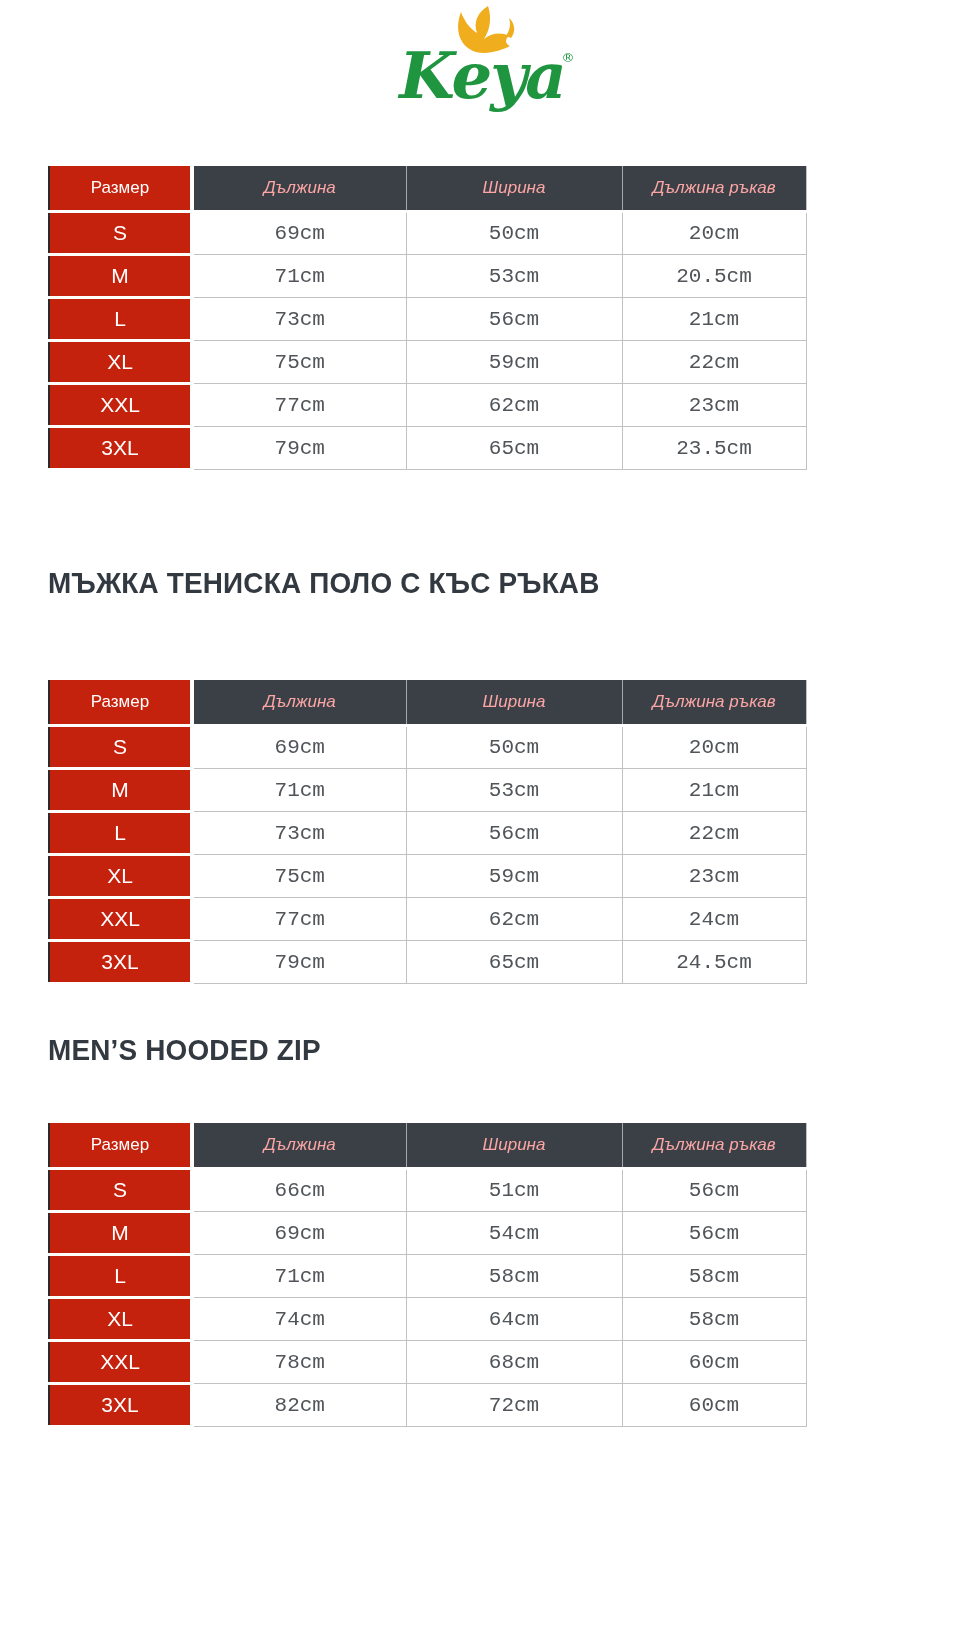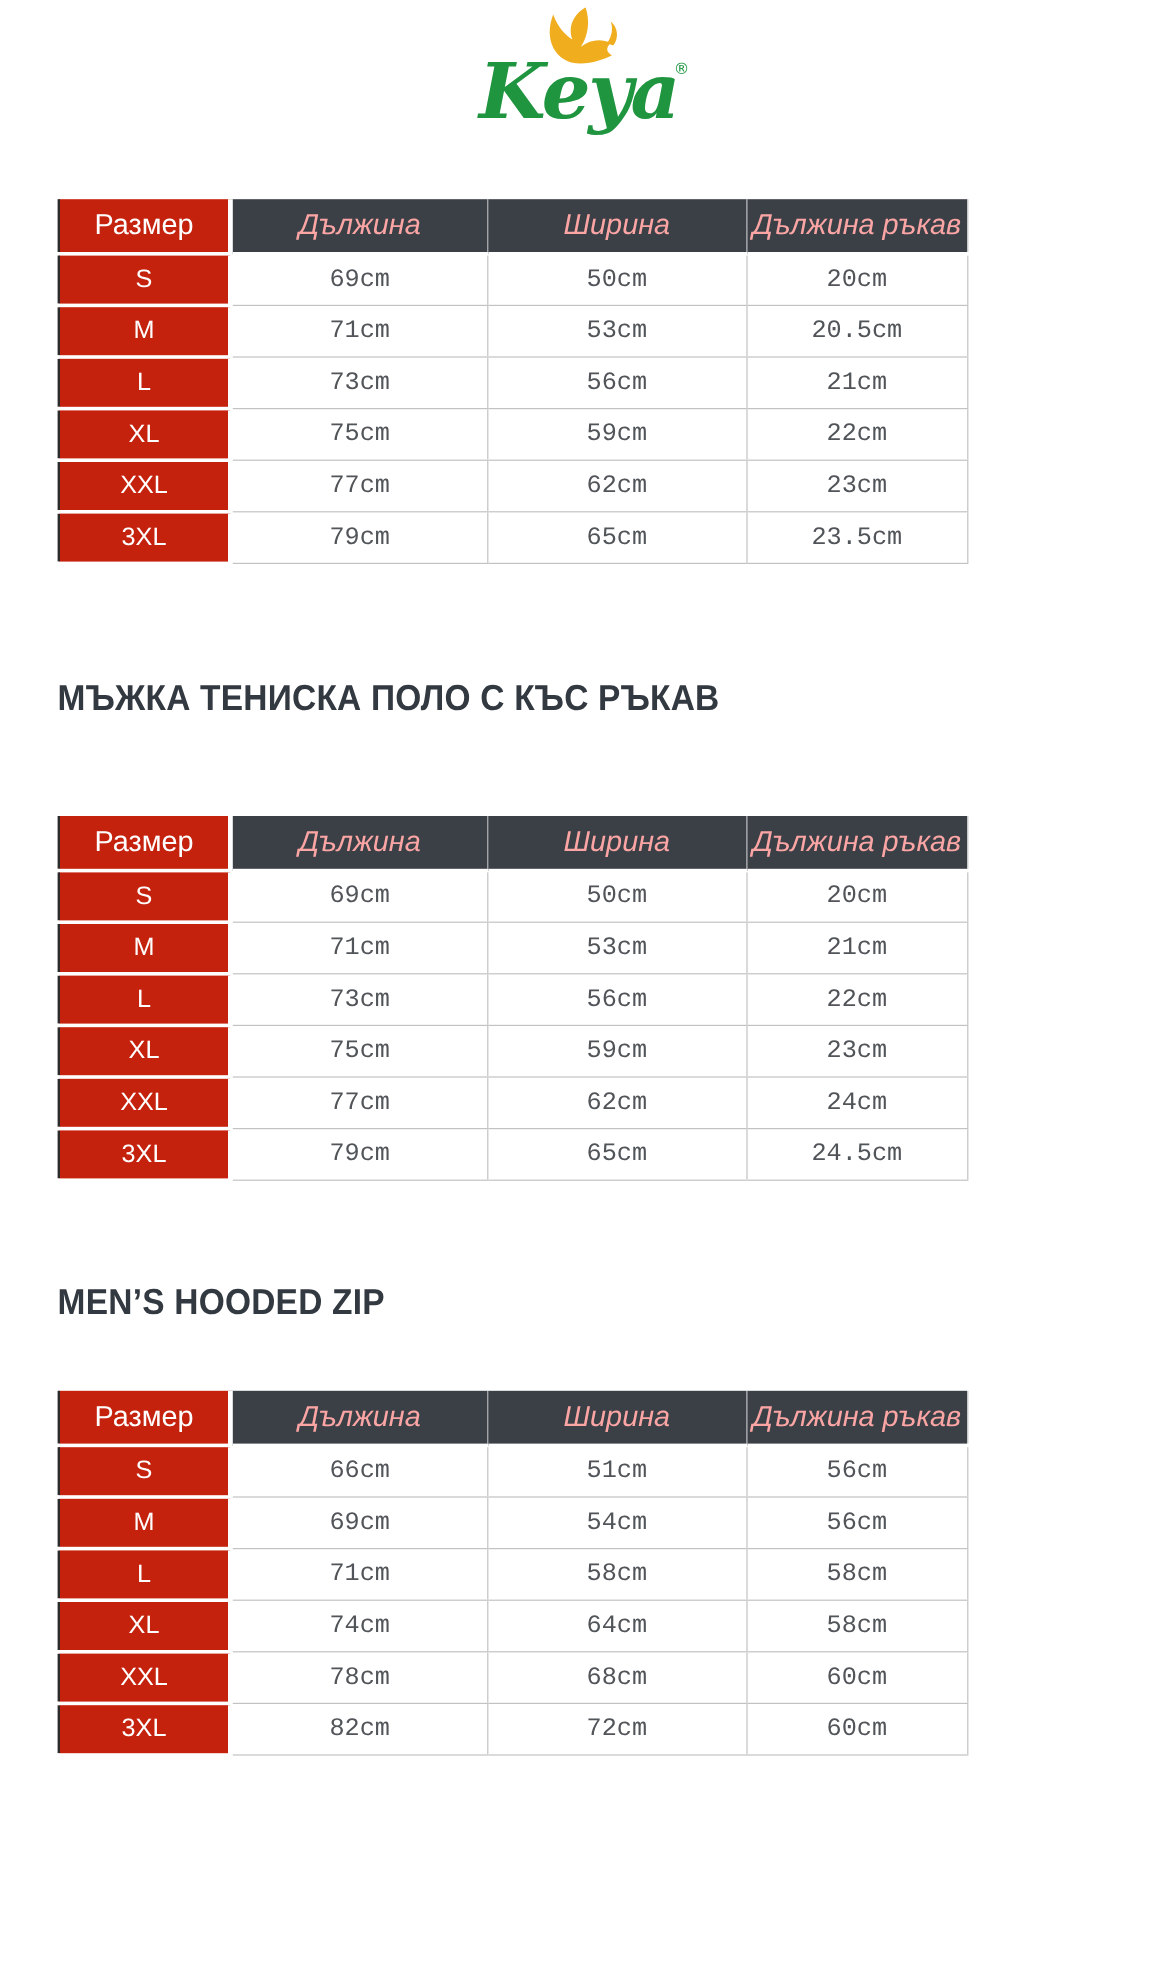--- a/index.html
+++ b/index.html
@@ -29,21 +29,21 @@
     font-size: 30px;
     font-weight: 800;
     letter-spacing: 0.2px;
     text-transform: uppercase;
     transform: scaleX(0.93);
     transform-origin: left center;
     white-space: nowrap;
   }
   .mt-h1 { padding-top: 56px; }
   .mt-h2 { padding-top: 95px; }
-  .mt-h3 { padding-top: 84px; }
+  .mt-h3 { padding-top: 48px; }
   
   .table-wrap-1 { padding-top: 46px; }
   .table-wrap-2 { padding-top: 80px; }
   .table-wrap-3 { padding-top: 56px; }
   table.sizechart {
     margin-left: 48px;
     width: 757px;
     border-collapse: collapse;
     table-layout: fixed;
     border-left: 2px solid #2b2b2b;
@@ -52,21 +52,21 @@
   table.sizechart col.col-size    { width: 143px; }
   table.sizechart col.col-length  { width: 214px; }
   table.sizechart col.col-width   { width: 216px; }
   table.sizechart col.col-sleeve  { width: 184px; }
   table.sizechart th, table.sizechart td {
     text-align: center;
     vertical-align: middle;
     padding: 0;
   }
   
-  table.sizechart th { height: 44px; font-weight: 400; font-size: 24px; }
+  table.sizechart th { height: 44px; font-weight: 400; font-size: 17px; }
   th.c-size {
     background: var(--red, #C5220E);
     color: #ffffff;
     border-bottom: 3px solid #ffffff;
     border-right: 4px solid #ffffff;
   }
   th.c-head {
     background: var(--dark, #3B4046);
     color: #fca5a5;
     border-bottom: 3px solid #ffffff;

